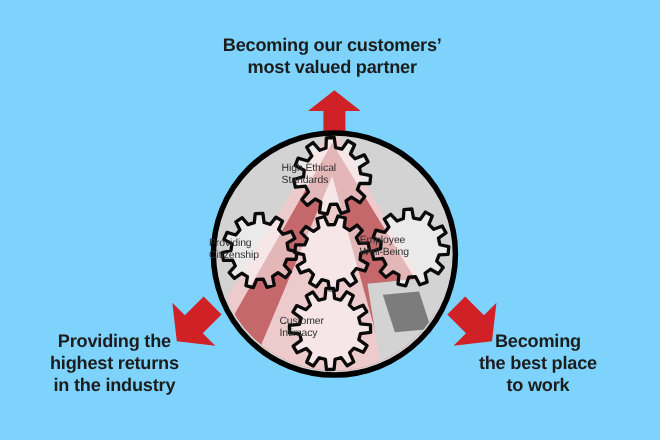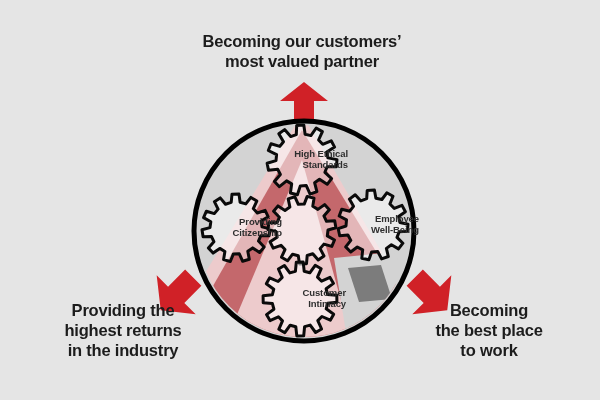--- a/index.html
+++ b/index.html
@@ -1,31 +1,31 @@
 <!DOCTYPE html>
 <html><head>
 <meta charset="utf-8">
 <style>
   html,body{margin:0;padding:0;background:#ffffff;}
   .stage{
-    position:relative;width:600px;height:400px;background:#e5e5e5;overflow:hidden;
+    position:relative;width:600px;height:400px;background:#7dd3fc;overflow:hidden;
     font-family:"Liberation Sans","DejaVu Sans",sans-serif;
   }
   .stage svg{position:absolute;left:0;top:0;z-index:1;}
   .outer-label{
     position:absolute;z-index:3;text-align:center;white-space:pre-line;
     font-weight:bold;font-size:16.5px;line-height:1.22;color:#1c1c1c;letter-spacing:-0.2px;
   }
   .outer-label.top{left:152px;top:31px;width:300px;}
-  .outer-label.bleft{left:23px;top:300px;width:200px;}
+  .outer-label.bleft{left:4px;top:300px;width:200px;}
   .outer-label.bright{left:389px;top:300px;width:200px;}
   .gear-label{
     position:absolute;z-index:2;transform:translate(-50%,-50%);
-    width:92px;text-align:right;white-space:pre-line;
-    font-weight:bold;font-size:9.5px;line-height:1.18;color:#2e2e2e;letter-spacing:-0.1px;
+    width:92px;text-align:left;white-space:pre-line;
+    font-weight:normal;font-size:9.5px;line-height:1.18;color:#2e2e2e;letter-spacing:-0.1px;
   }
 </style>
 </head>
 <body>
 
 <div class="stage">
 
   <div class="outer-label top">Becoming our customers’
 most valued partner</div>
   <div class="outer-label bleft">Providing the

